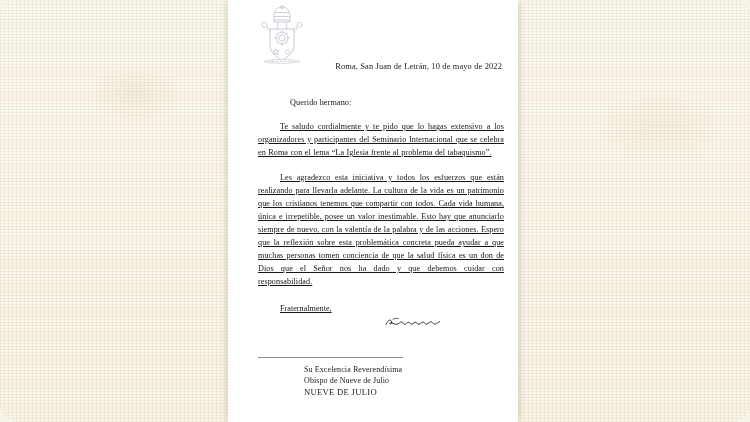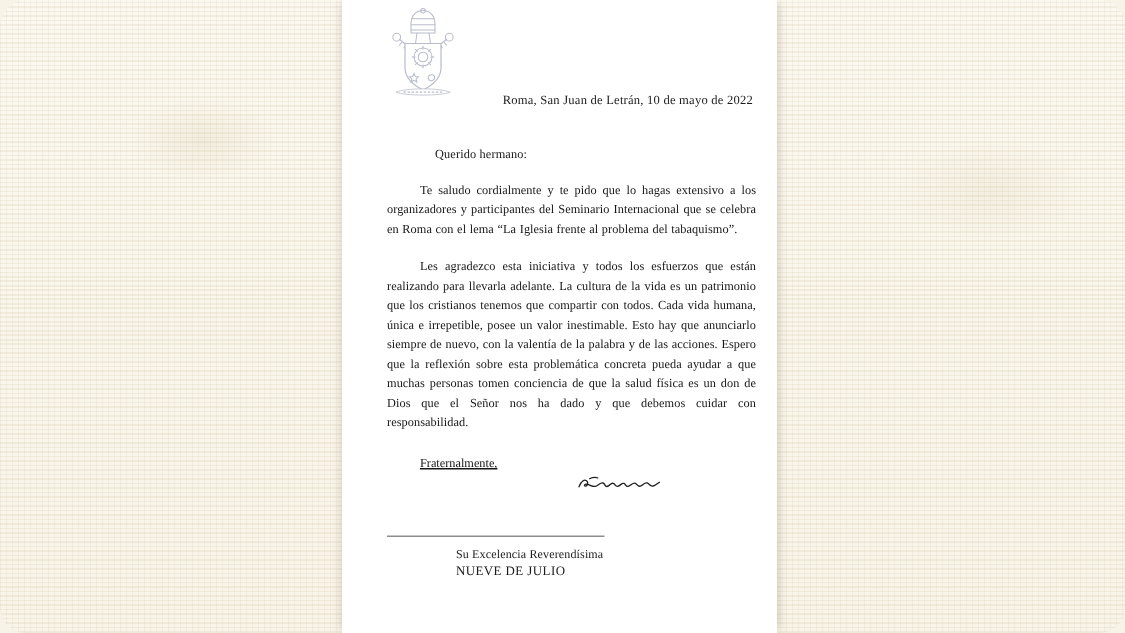--- a/index.html
+++ b/index.html
@@ -91,20 +91,21 @@
   }
   .para {
     font-size: 8.2px;
     line-height: 13.0px;
     color: #161616;
     margin: 0 0 12px 0;
     text-align: justify;
     text-indent: 22px;
     letter-spacing: 0.05px;
     word-spacing: 0.3px;
+    text-decoration: underline;
   }
   .closing {
     font-size: 8.2px;
     color: #161616;
     margin: 16px 0 0 0;
     text-indent: 22px;
     text-decoration: underline;
   }
 
   
@@ -207,17 +208,18 @@
                  C42 6.8 42 8.5 43.8 8.1 C45.6 7.7 46.6 5.2 48.6 6
                  C50 6.6 50.4 8.4 52.4 8 C54 7.7 55 6.4 56.6 5.6"></path>
         <path d="M10 3.2 C12 2.2 14 2 15.6 2.6" stroke-width="0.7"></path>
       </svg>
     </div>
 
     <div class="rule"></div>
 
     <div class="addressee">
       <div>Su Excelencia Reverendísima</div>
+      <div>Obispo de Nueve de Julio</div>
       <div class="caps">NUEVE DE JULIO</div>
     </div>
 
   </div>
 </div>
 
 </body></html>

